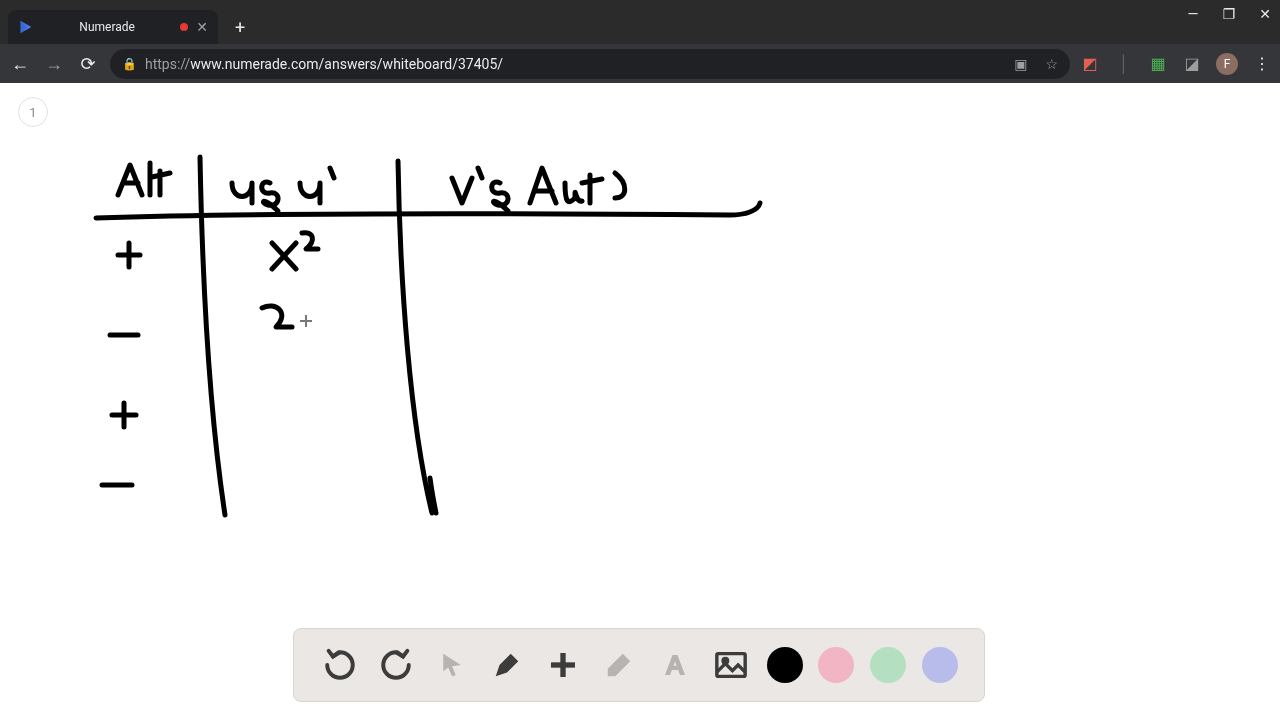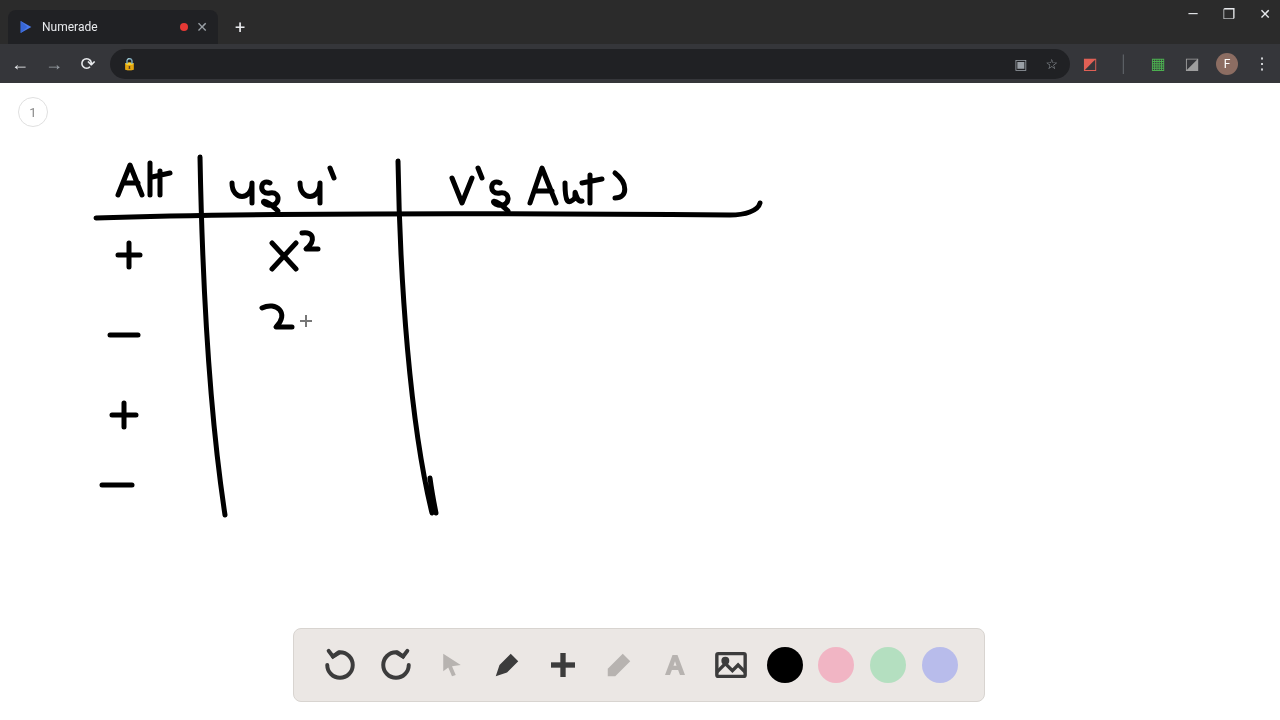--- a/index.html
+++ b/index.html
@@ -1,21 +1,21 @@
 <!DOCTYPE html>
 <html><head>
 <meta charset="utf-8">
 <style>
   * { margin: 0; padding: 0; box-sizing: border-box; }
   body { font-family: -apple-system, BlinkMacSystemFont, "Segoe UI", Roboto, sans-serif; background: #fff; overflow: hidden; width: 1280px; height: 720px; }
 
   
   .browser-chrome { background: #2b2b2b; height: 83px; display: flex; flex-direction: column; }
   .tab-bar { height: 44px; display: flex; align-items: flex-end; padding-left: 8px; }
-  .tab { background: #202124; color: #e8eaed; height: 34px; width: 210px; border-radius: 8px 8px 0 0; display: flex; align-items: center; padding: 0 10px; font-size: 12px; gap: 8px; position: relative; }
+  .tab { background: #202124; color: #e8eaed; height: 34px; width: 210px; border-radius: 8px 8px 0 0; display: flex; align-items: center; padding: 0 10px; font-size: 12px; gap: 8px; position: relative; text-align: center; }
   .tab .favicon { width: 16px; height: 16px; display: flex; align-items: center; justify-content: center; }
   .tab .favicon svg { width: 16px; height: 16px; }
   .tab .title { flex: 1; white-space: nowrap; overflow: hidden; text-overflow: ellipsis; }
   .tab .rec-dot { width: 8px; height: 8px; border-radius: 50%; background: #e53935; }
   .tab .close-x { color: #9aa0a6; font-size: 14px; cursor: pointer; }
   .new-tab { width: 28px; height: 28px; border-radius: 50%; display: flex; align-items: center; justify-content: center; color: #e8eaed; font-size: 18px; margin-left: 8px; margin-bottom: 3px; cursor: pointer; }
   .window-controls { position: absolute; right: 6px; top: 6px; display: flex; gap: 18px; color: #e8eaed; font-size: 14px; }
   .window-controls span { cursor: pointer; width: 18px; text-align: center; }
 
   .addr-bar { background: #35363a; height: 39px; display: flex; align-items: center; padding: 0 8px; gap: 10px; }
@@ -69,20 +69,21 @@
       <span>❐</span>
       <span>✕</span>
     </div>
   </div>
   <div class="addr-bar">
     <div class="nav-btn enabled">←</div>
     <div class="nav-btn">→</div>
     <div class="nav-btn enabled">⟳</div>
     <div class="omnibox">
       <span class="lock">🔒</span>
+      <span class="url"><span class="proto">https://</span><span>www.numerade.com/answers/whiteboard/37405/</span></span>
       <span style="margin-left:auto">▣</span>
       <span style="margin-left:10px;">☆</span>
     </div>
     <div class="addr-icons">
       <span class="icon" style="color:#e06055;">◩</span>
       <span class="icon" style="color:#5f6368;">│</span>
       <span class="icon" style="color:#4caf50;">▦</span>
       <span class="icon" style="color:#9e9e9e;">◪</span>
       <span class="avatar-circle">F</span>
       <span class="icon">⋮</span>

